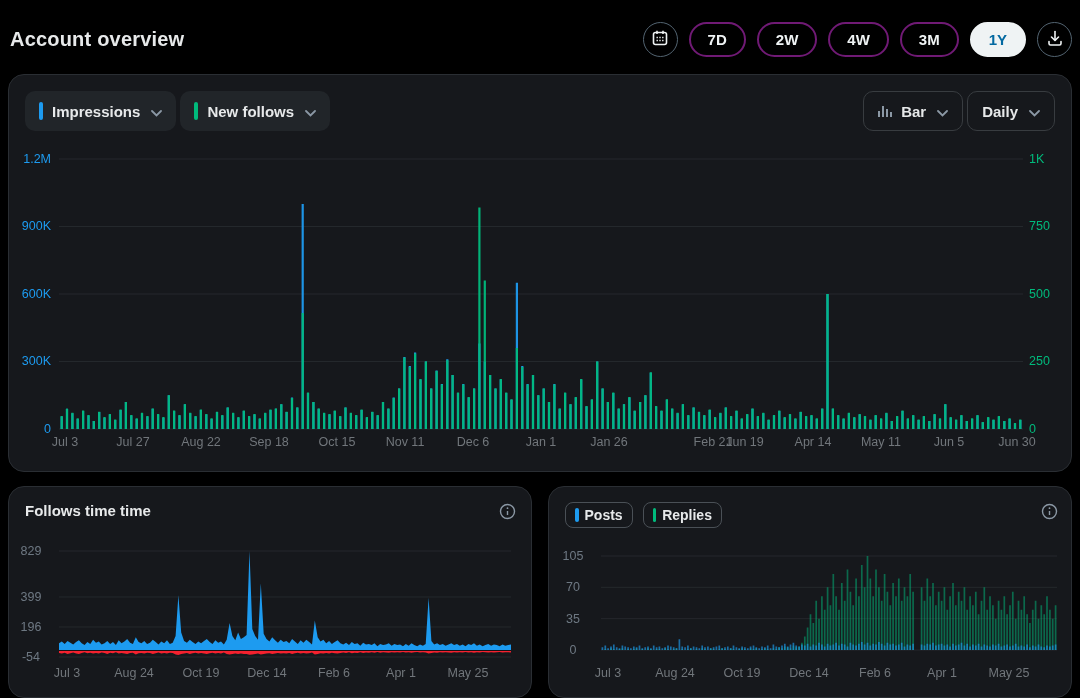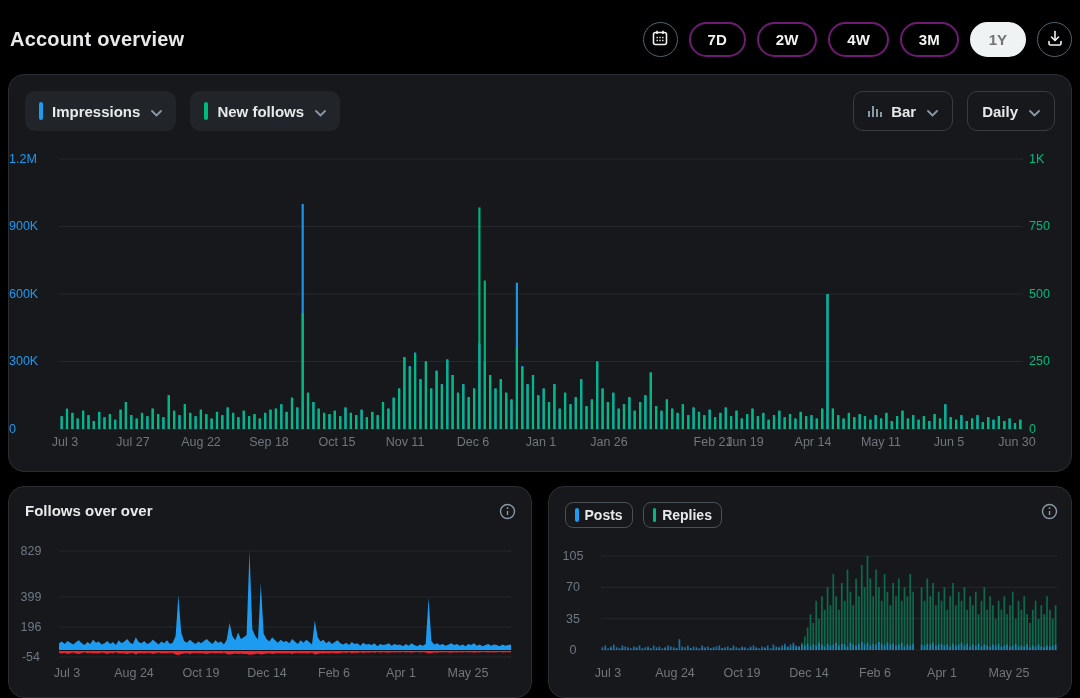--- a/index.html
+++ b/index.html
@@ -11,42 +11,42 @@
   .header { position:absolute; top:0; left:0; width:1080px; height:62px;
             display:flex; align-items:center; justify-content:space-between; padding:0 8px 0 10px; }
   .page-title { font-size:20px; font-weight:800; letter-spacing:.2px; }
   .controls { display:flex; align-items:center; gap:11px; }
   .circle-btn { width:35px; height:35px; border-radius:50%; border:1px solid #536471;
                 background:transparent; display:flex; align-items:center; justify-content:center; cursor:pointer; }
   .pill { height:35px; min-width:52px; padding:0 17px; border-radius:18px; border:2px solid #701a75;
           background:transparent; color:#eff3f4; font-size:15px; font-weight:700;
           display:flex; align-items:center; justify-content:center; cursor:pointer;
           font-family:"Liberation Sans", sans-serif; }
-  .pill.selected { background:#eff3f4; color:#737373; border-color:#eff3f4; }
+  .pill.selected { background:#eff3f4; color:#0369a1; border-color:#eff3f4; }
 
   
   .card { position:absolute; background:#16181c; border:1px solid #2a2e33; border-radius:16px; }
   .card-main   { left:8px;  top:66px;  width:1064px; height:398px; }
   .card-left   { left:8px;  top:478px; width:524px;  height:212px; }
   .card-right  { left:548px;top:478px; width:524px;  height:212px; }
 
   
   .toolbar { position:absolute; top:16px; left:16px; right:16px; height:40px;
              display:flex; justify-content:space-between; }
-  .tb-group { display:flex; gap:14px; }
+  .tb-group { display:flex; gap:4px; }
   .drop { height:40px; display:flex; align-items:center; gap:9px; padding:0 14px;
           border-radius:10px; font-size:15px; font-weight:700; color:#e7e9ea; cursor:pointer; }
   .drop.filled { background:#212529; }
   .drop.outline { border:1px solid #383c40; background:transparent; }
   .accent { width:4px; height:18px; border-radius:2px; }
   .chev { margin-left:2px; }
 
   
   .tick { position:absolute; font-size:12.5px; line-height:14px; }
-  .tick.l { width:42px; color:#1d9bf0; }
+  .tick.l { width:42px; text-align:right; color:#1d9bf0; }
   .tick.r { left:1020px; color:#00ba7c; }
   .tick.gray { width:40px; text-align:center; color:#8b98a5; opacity:.75; }
   .xlab { position:absolute; transform:translateX(-50%); font-size:12.5px; color:#71767b; white-space:nowrap; }
 
   .card-title { position:absolute; left:16px; top:15px; font-size:15px; font-weight:700; color:#e7e9ea; }
   .info { position:absolute; top:16px; cursor:pointer; }
   .legend { position:absolute; left:16px; top:15px; display:flex; gap:10px; }
   .badge { height:26px; display:flex; align-items:center; gap:6px; padding:0 9px;
            border:1px solid #4a5056; border-radius:8px; font-size:14px; font-weight:700; cursor:pointer; }
   .badge .accent { height:14px; width:3.5px; }
@@ -167,21 +167,21 @@
     <span class="xlab" style="left:600px; top:360px">Jan 26</span>
     <span class="xlab" style="left:704px; top:360px">Feb 21</span>
     <span class="xlab" style="left:736px; top:360px">Jun 19</span>
     <span class="xlab" style="left:804px; top:360px">Apr 14</span>
     <span class="xlab" style="left:872px; top:360px">May 11</span>
     <span class="xlab" style="left:940px; top:360px">Jun 5</span>
     <span class="xlab" style="left:1008px;top:360px">Jun 30</span>
   </div>
 
   <div class="card card-left">
-    <div class="card-title">Follows over over</div>
+    <div class="card-title">Follows time time</div>
     <span class="info" style="left:490px">
       <svg width="17" height="17" viewBox="0 0 17 17" fill="none" stroke="#8b98a5" stroke-width="1.4">
         <circle cx="8.5" cy="8.5" r="7"></circle>
           <line x1="8.5" y1="8" x2="8.5" y2="12"></line>
           <circle cx="8.5" cy="5.2" r="0.9" fill="#8b98a5" stroke="none"></circle>
       </svg>
     </span>
     <span class="tick gray" style="top:57px;  left:2px">829</span>
     <span class="tick gray" style="top:103px; left:2px">399</span>
     <span class="tick gray" style="top:133px; left:2px">196</span>

